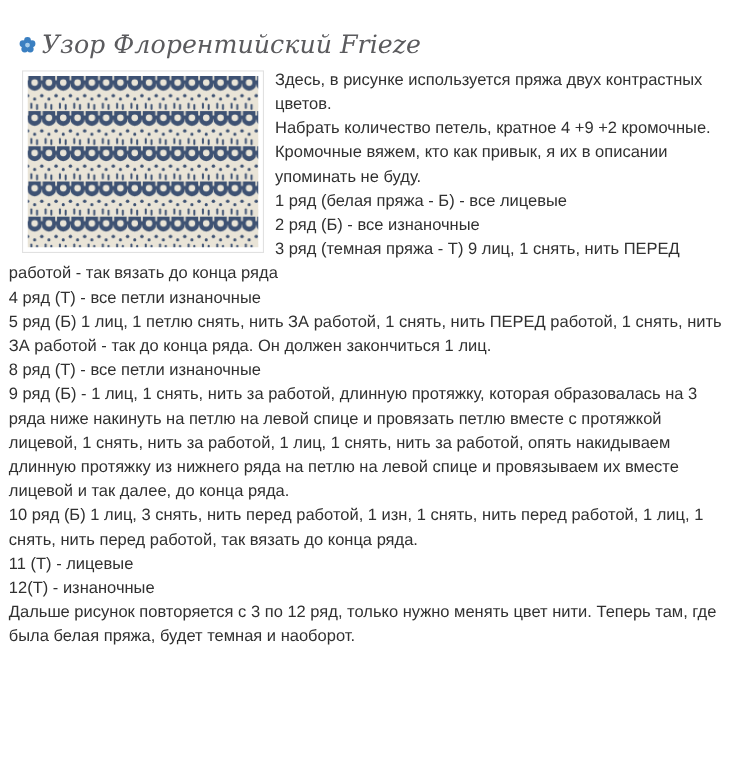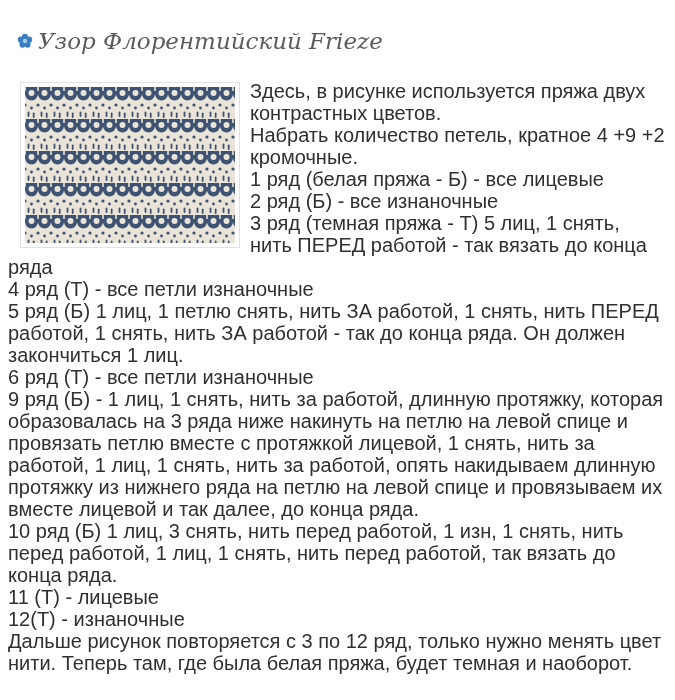--- a/index.html
+++ b/index.html
@@ -29,24 +29,24 @@
     font-style: italic;
     font-weight: normal;
     font-size: 23px;
     line-height: 30px;
     color: var(--title-text, #5b5b5e);
     white-space: nowrap;
   }
 
   
   .content {
-    margin-top: 24px;
+    margin-top: 6px;
     padding: 0 8px;
     color: var(--body-text, #303030);
-    font-size: 20px;
+    font-size: 15px;
     line-height: 22px;
   }
   .photo-frame {
     float: left;
     margin: 2px 10px 0 12px;
     border: 1px solid var(--image-border, #e1e1e1);
     background: #fff;
     padding: 4px;
     line-height: 0;
     cursor: pointer;
@@ -115,34 +115,35 @@
         <rect width="210" height="156" fill="url(#knit)"></rect>
       </svg>
     </div>
 
     <div class="description">
 
         <div class="line">Здесь, в рисунке используется пряжа двух контрастных цветов.</div>
 
         <div class="line">Набрать количество петель, кратное 4 +9 +2 кромочные.</div>
 
+        <div class="line">Кромочные вяжем, кто как привык, я их в описании упоминать не буду.</div>
 
         <div class="line">1 ряд (белая пряжа - Б) - все лицевые</div>
 
         <div class="line">2 ряд (Б) - все изнаночные</div>
 
-        <div class="line">3 ряд (темная пряжа - Т) 5 лиц, 1 снять, нить ПЕРЕД работой - так вязать до конца ряда</div>
+        <div class="line">3 ряд (темная пряжа - Т) 9 лиц, 1 снять, нить ПЕРЕД работой - так вязать до конца ряда</div>
 
         <div class="line">4 ряд (Т) - все петли изнаночные</div>
 
         <div class="line">5 ряд (Б) 1 лиц, 1 петлю снять, нить ЗА работой, 1 снять, нить ПЕРЕД работой, 1 снять, нить ЗА работой - так до конца ряда. Он должен закончиться 1 лиц.</div>
 
 
 
-        <div class="line">6 ряд (Т) - все петли изнаночные</div>
+        <div class="line">8 ряд (Т) - все петли изнаночные</div>
 
         <div class="line">9 ряд (Б) - 1 лиц, 1 снять, нить за работой, длинную протяжку, которая образовалась на 3 ряда ниже накинуть на петлю на левой спице и провязать петлю вместе с протяжкой лицевой, 1 снять, нить за работой, 1 лиц, 1 снять, нить за работой, опять накидываем длинную протяжку из нижнего ряда на петлю на левой спице и провязываем их вместе лицевой и так далее, до конца ряда.</div>
 
         <div class="line">10 ряд (Б) 1 лиц, 3 снять, нить перед работой, 1 изн, 1 снять, нить перед работой, 1 лиц, 1 снять, нить перед работой, так вязать до конца ряда.</div>
 
         <div class="line">11 (Т) - лицевые</div>
 
         <div class="line">12(Т) - изнаночные</div>
 
         <div class="line">Дальше рисунок повторяется с 3 по 12 ряд, только нужно менять цвет нити. Теперь там, где была белая пряжа, будет темная и наоборот.</div>

